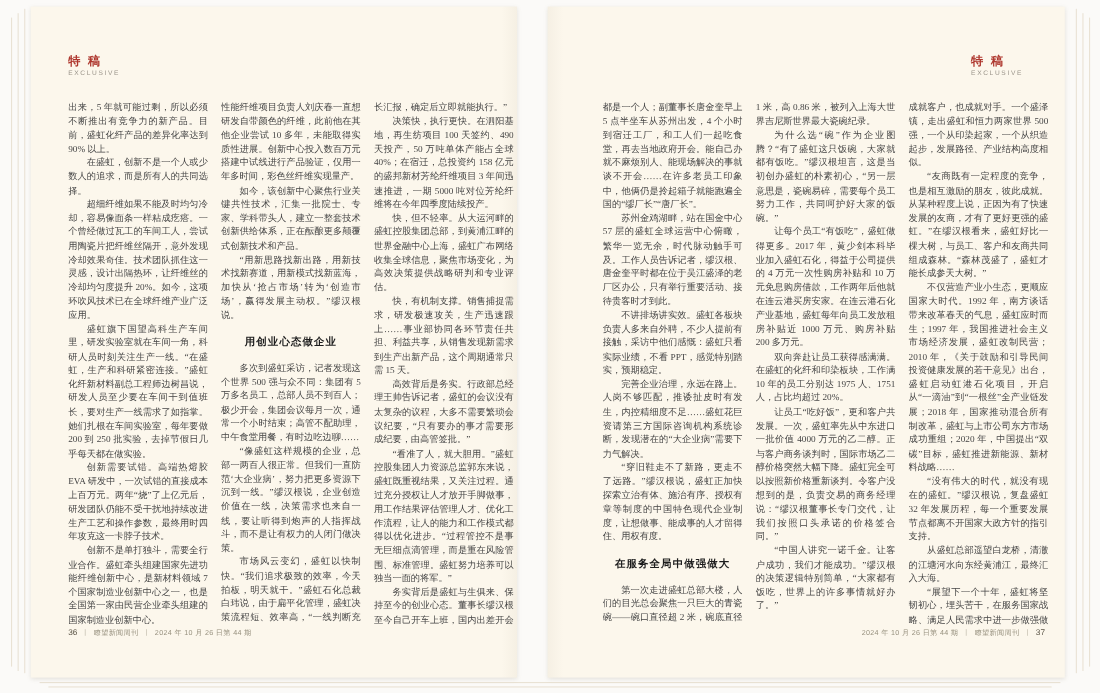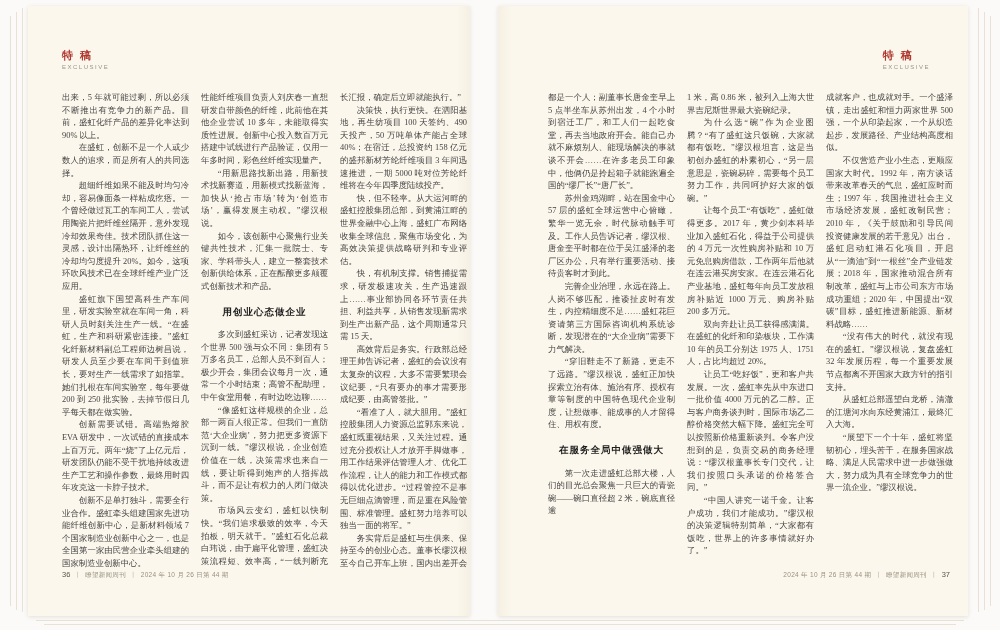--- a/index.html
+++ b/index.html
@@ -91,22 +91,22 @@
     <div class="col" style="left:34px;">
         <p>出来，5 年就可能过剩，所以必须不断推出有竞争力的新产品。目前，盛虹化纤产品的差异化率达到 90% 以上。</p>
         <p class="indent">在盛虹，创新不是一个人或少数人的追求，而是所有人的共同选择。</p>
         <p class="indent">超细纤维如果不能及时均匀冷却，容易像面条一样粘成疙瘩。一个曾经做过瓦工的车间工人，尝试用陶瓷片把纤维丝隔开，意外发现冷却效果奇佳。技术团队抓住这一灵感，设计出隔热环，让纤维丝的冷却均匀度提升 20%。如今，这项环吹风技术已在全球纤维产业广泛应用。</p>
         <p class="indent">盛虹旗下国望高科生产车间里，研发实验室就在车间一角，科研人员时刻关注生产一线。“在盛虹，生产和科研紧密连接。”盛虹化纤新材料副总工程师边树昌说，研发人员至少要在车间干到值班长，要对生产一线需求了如指掌。她们扎根在车间实验室，每年要做 200 到 250 批实验，去掉节假日几乎每天都在做实验。</p>
         <p class="indent">创新需要试错。高端热熔胶 EVA 研发中，一次试错的直接成本上百万元。两年“烧”了上亿元后，研发团队仍能不受干扰地持续改进生产工艺和操作参数，最终用时四年攻克这一卡脖子技术。</p>
         <p class="indent">创新不是单打独斗，需要全行业合作。盛虹牵头组建国家先进功能纤维创新中心，是新材料领域 7 个国家制造业创新中心之一，也是全国第一家由民营企业牵头组建的国家制造业创新中心。</p>
       </div>
     <div class="col" style="left:173px;">
         <p>性能纤维项目负责人刘庆春一直想研发自带颜色的纤维，此前他在其他企业尝试 10 多年，未能取得实质性进展。创新中心投入数百万元搭建中试线进行产品验证，仅用一年多时间，彩色丝纤维实现量产。</p>
+        <p class="indent">如今，该创新中心聚焦行业关键共性技术，汇集一批院士、专家、学科带头人，建立一整套技术创新供给体系，正在酝酿更多颠覆式创新技术和产品。</p>
         <p class="indent">“用新思路找新出路，用新技术找新赛道，用新模式找新蓝海，加快从‘抢占市场’转为‘创造市场’，赢得发展主动权。”缪汉根说。</p>
-        <p class="indent">如今，该创新中心聚焦行业关键共性技术，汇集一批院士、专家、学科带头人，建立一整套技术创新供给体系，正在酝酿更多颠覆式创新技术和产品。</p>
         <h3>用创业心态做企业</h3>
         <p class="indent">多次到盛虹采访，记者发现这个世界 500 强与众不同：集团有 5 万多名员工，总部人员不到百人；极少开会，集团会议每月一次，通常一个小时结束；高管不配助理，中午食堂用餐，有时边吃边聊……</p>
         <p class="indent">“像盛虹这样规模的企业，总部一两百人很正常。但我们一直防范‘大企业病’，努力把更多资源下沉到一线。”缪汉根说，企业创造价值在一线，决策需求也来自一线，要让听得到炮声的人指挥战斗，而不是让有权力的人闭门做决策。</p>
         <p class="indent">市场风云变幻，盛虹以快制快。“我们追求极致的效率，今天拍板，明天就干。”盛虹石化总裁白玮说，由于扁平化管理，盛虹决策流程短、效率高，“一线判断充分了的事情，可以直接跟董事</p>
       </div>
     <div class="col" style="left:312px;">
         <p>长汇报，确定后立即就能执行。”</p>
         <p class="indent">决策快，执行更快。在泗阳基地，再生纺项目 100 天签约、490 天投产，50 万吨单体产能占全球 40%；在宿迁，总投资约 158 亿元的盛邦新材芳纶纤维项目 3 年间迅速推进，一期 5000 吨对位芳纶纤维将在今年四季度陆续投产。</p>
         <p class="indent">快，但不轻率。从大运河畔的盛虹控股集团总部，到黄浦江畔的世界金融中心上海，盛虹广布网络收集全球信息，聚焦市场变化，为高效决策提供战略研判和专业评估。</p>
         <p class="indent">快，有机制支撑。销售捕捉需求，研发极速攻关，生产迅速跟上……事业部协同各环节责任共担、利益共享，从销售发现新需求到生产出新产品，这个周期通常只需 15 天。</p>
@@ -122,35 +122,37 @@
 
   <div class="page page-right">
     <div class="tag tag-right">
       <div class="cn">特稿</div>
       <div class="en">EXCLUSIVE</div>
     </div>
 
     <div class="col" style="left:50px;">
         <p>都是一个人；副董事长唐金奎早上 5 点半坐车从苏州出发，4 个小时到宿迁工厂，和工人们一起吃食堂，再去当地政府开会。能自己办就不麻烦别人、能现场解决的事就谈不开会……在许多老员工印象中，他俩仍是拎起箱子就能跑遍全国的“缪厂长”“唐厂长”。</p>
         <p class="indent">苏州金鸡湖畔，站在国金中心 57 层的盛虹全球运营中心俯瞰，繁华一览无余，时代脉动触手可及。工作人员告诉记者，缪汉根、唐金奎平时都在位于吴江盛泽的老厂区办公，只有举行重要活动、接待贵客时才到此。</p>
+        <p class="indent">不讲排场讲实效。盛虹各板块负责人多来自外聘，不少人提前有接触，采访中他们感慨：盛虹只看实际业绩，不看 PPT，感觉特别踏实，预期稳定。</p>
         <p class="indent">完善企业治理，永远在路上。人岗不够匹配，推诿扯皮时有发生，内控精细度不足……盛虹花巨资请第三方国际咨询机构系统诊断，发现潜在的“大企业病”需要下力气解决。</p>
         <p class="indent">“穿旧鞋走不了新路，更走不了远路。”缪汉根说，盛虹正加快探索立治有体、施治有序、授权有章等制度的中国特色现代企业制度，让想做事、能成事的人才留得住、用权有度。</p>
         <h3>在服务全局中做强做大</h3>
         <p class="indent">第一次走进盛虹总部大楼，人们的目光总会聚焦一只巨大的青瓷碗——碗口直径超 2 米，碗底直径逾</p>
       </div>
     <div class="col" style="left:189px;">
         <p>1 米，高 0.86 米，被列入上海大世界吉尼斯世界最大瓷碗纪录。</p>
         <p class="indent">为什么选“碗”作为企业图腾？“有了盛虹这只饭碗，大家就都有饭吃。”缪汉根坦言，这是当初创办盛虹的朴素初心，“另一层意思是，瓷碗易碎，需要每个员工努力工作，共同呵护好大家的饭碗。”</p>
         <p class="indent">让每个员工“有饭吃”，盛虹做得更多。2017 年，黄少剑本科毕业加入盛虹石化，得益于公司提供的 4 万元一次性购房补贴和 10 万元免息购房借款，工作两年后他就在连云港买房安家。在连云港石化产业基地，盛虹每年向员工发放租房补贴近 1000 万元、购房补贴 200 多万元。</p>
         <p class="indent">双向奔赴让员工获得感满满。在盛虹的化纤和印染板块，工作满 10 年的员工分别达 1975 人、1751 人，占比均超过 20%。</p>
         <p class="indent">让员工“吃好饭”，更和客户共发展。一次，盛虹率先从中东进口一批价值 4000 万元的乙二醇。正与客户商务谈判时，国际市场乙二醇价格突然大幅下降。盛虹完全可以按照新价格重新谈判。令客户没想到的是，负责交易的商务经理说：“缪汉根董事长专门交代，让我们按照口头承诺的价格签合同。”</p>
         <p class="indent">“中国人讲究一诺千金。让客户成功，我们才能成功。”缪汉根的决策逻辑特别简单，“大家都有饭吃，世界上的许多事情就好办了。”</p>
       </div>
     <div class="col" style="left:328px;">
         <p>成就客户，也成就对手。一个盛泽镇，走出盛虹和恒力两家世界 500 强，一个从印染起家，一个从织造起步，发展路径、产业结构高度相似。</p>
+        <p class="indent">“友商既有一定程度的竞争，也是相互激励的朋友，彼此成就。从某种程度上说，正因为有了快速发展的友商，才有了更好更强的盛虹。”在缪汉根看来，盛虹好比一棵大树，与员工、客户和友商共同组成森林。“森林茂盛了，盛虹才能长成参天大树。”</p>
         <p class="indent">不仅营造产业小生态，更顺应国家大时代。1992 年，南方谈话带来改革春天的气息，盛虹应时而生；1997 年，我国推进社会主义市场经济发展，盛虹改制民营；2010 年，《关于鼓励和引导民间投资健康发展的若干意见》出台，盛虹启动虹港石化项目，开启从“一滴油”到“一根丝”全产业链发展；2018 年，国家推动混合所有制改革，盛虹与上市公司东方市场成功重组；2020 年，中国提出“双碳”目标，盛虹推进新能源、新材料战略……</p>
         <p class="indent">“没有伟大的时代，就没有现在的盛虹。”缪汉根说，复盘盛虹 32 年发展历程，每一个重要发展节点都离不开国家大政方针的指引支持。</p>
         <p class="indent">从盛虹总部遥望白龙桥，清澈的江塘河水向东经黄浦江，最终汇入大海。</p>
         <p class="indent">“展望下一个十年，盛虹将坚韧初心，埋头苦干，在服务国家战略、满足人民需求中进一步做强做大，努力成为具有全球竞争力的世界一流企业。”缪汉根说。</p>
       </div>
 
     <div class="footer footer-right">
       <span>2024 年 10 月 26 日第 44 期</span><span class="sep">丨</span><span>瞭望新闻周刊</span><span class="sep">丨</span><span class="pgnum">37</span>
     </div>
   </div>

